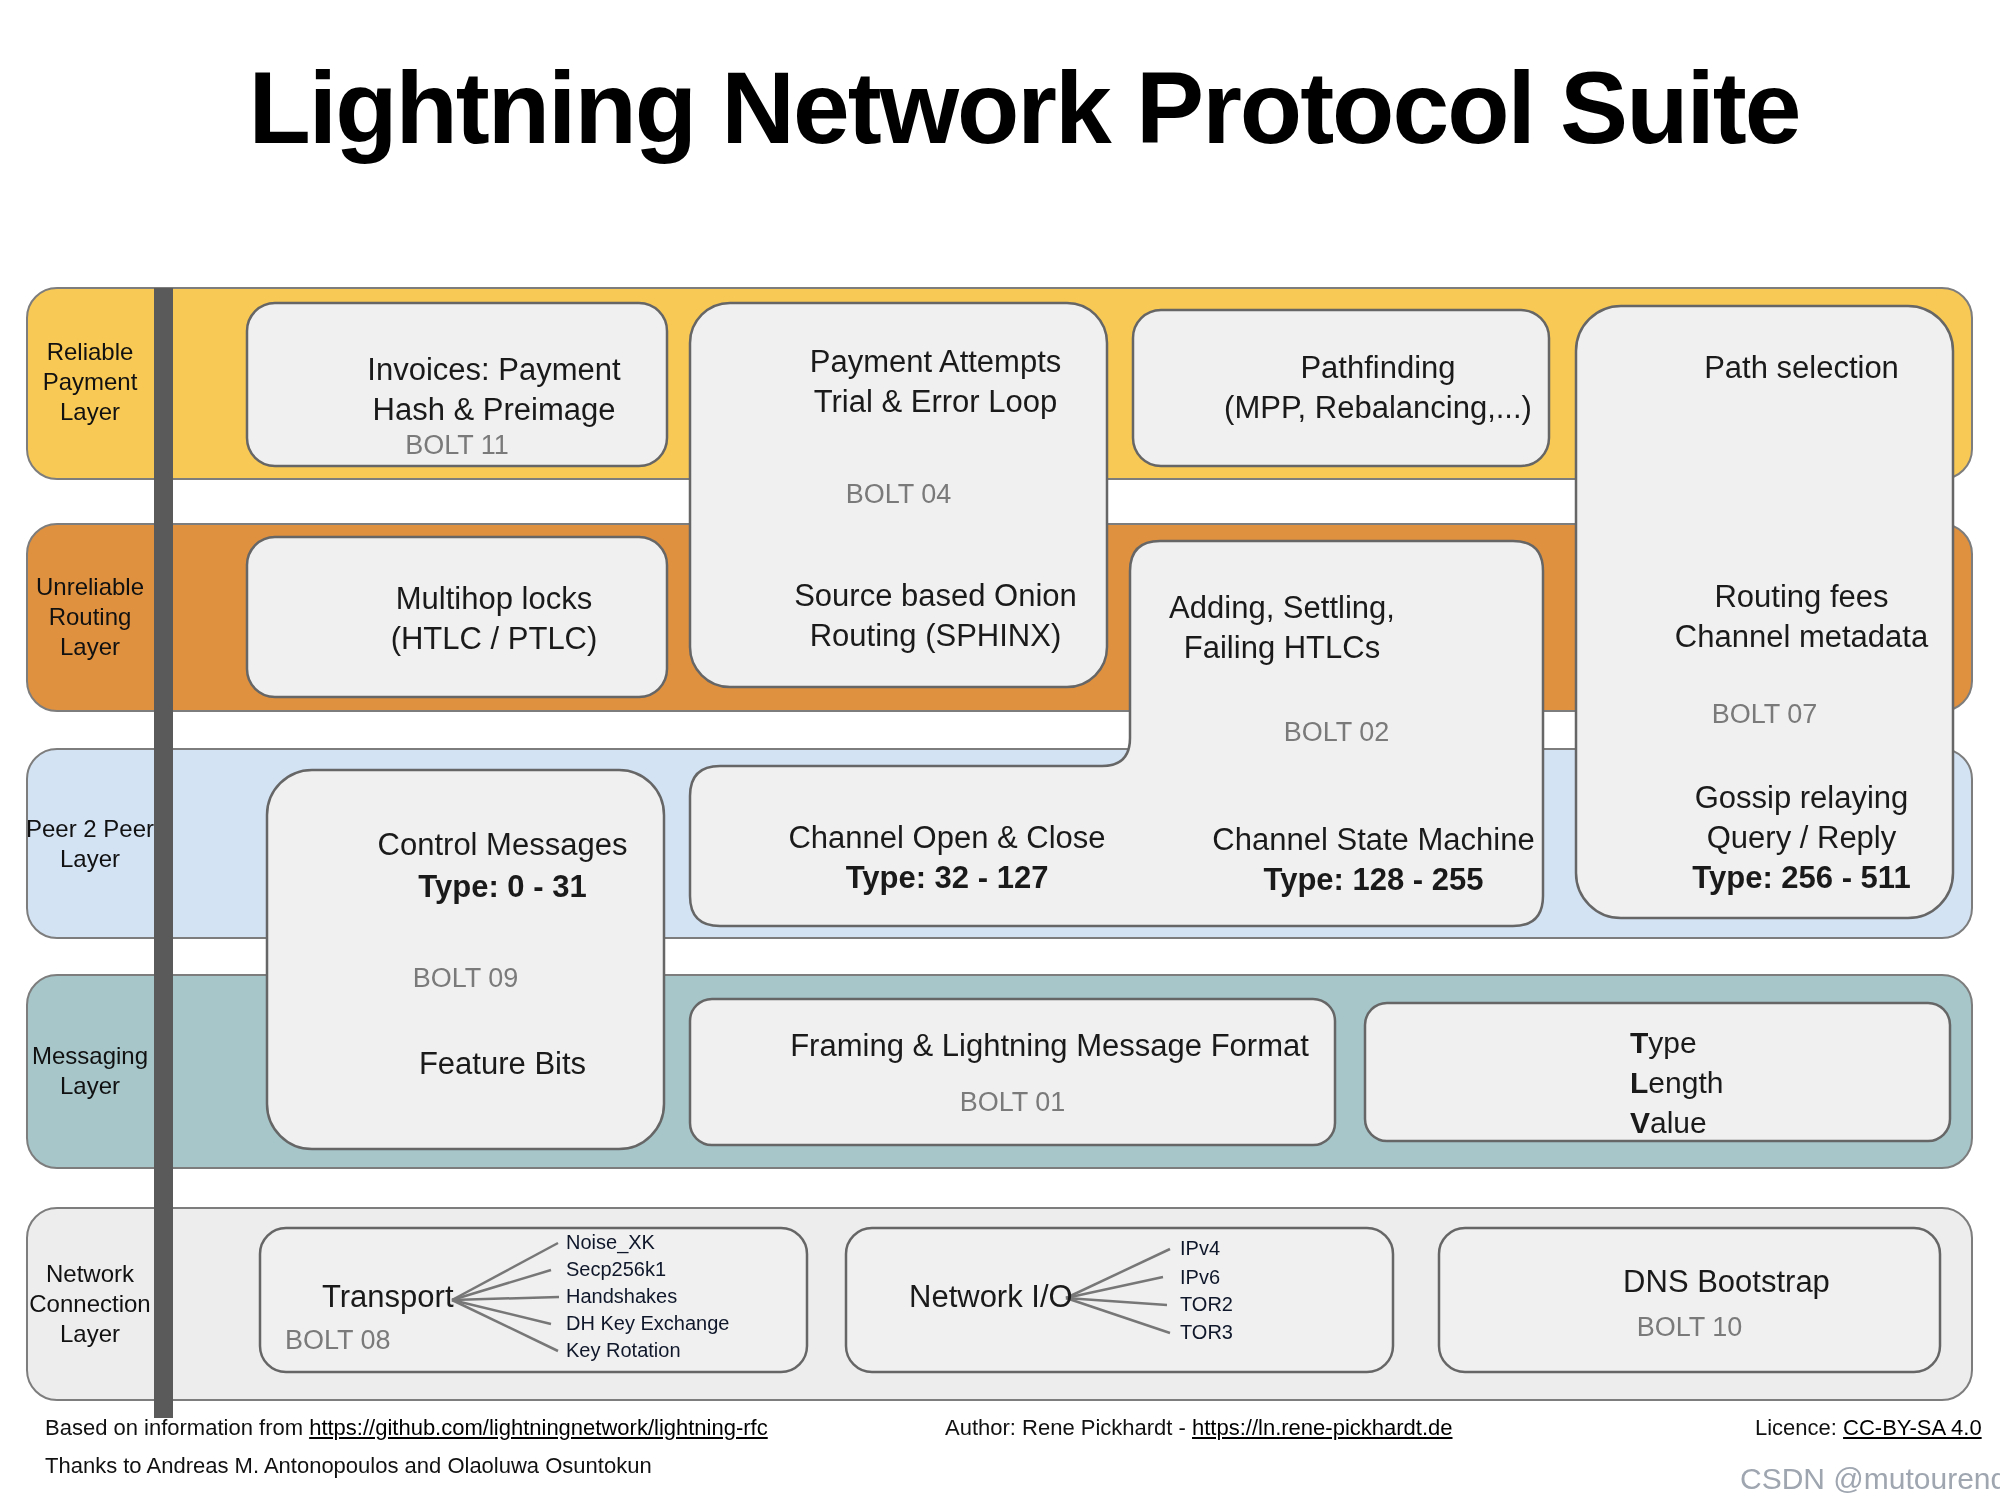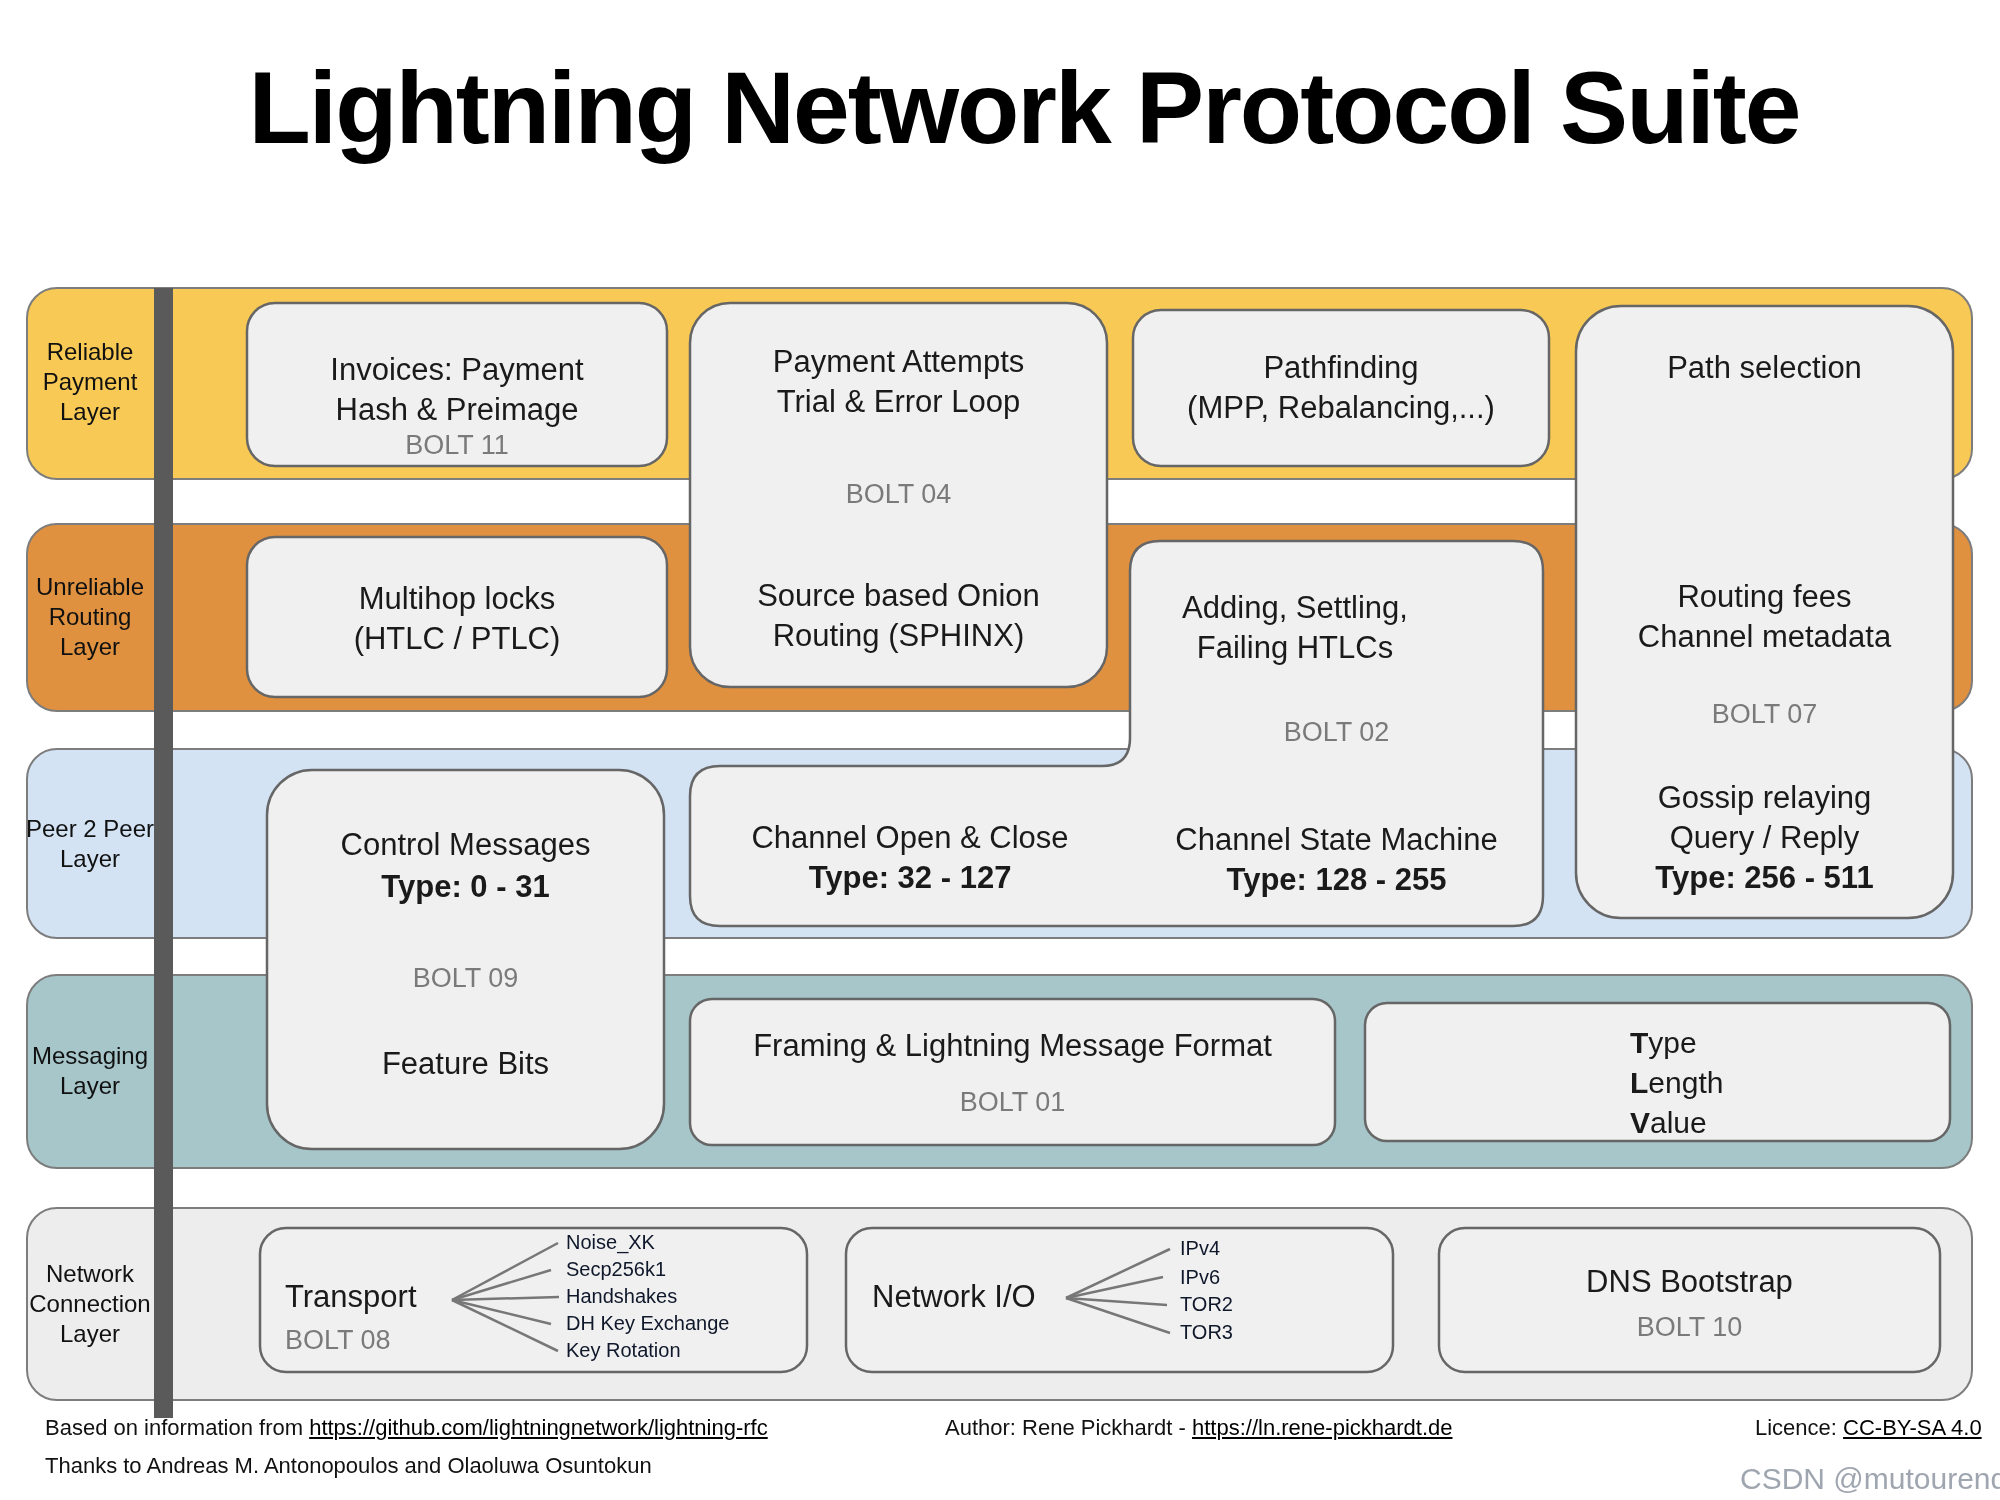--- a/index.html
+++ b/index.html
@@ -11,21 +11,21 @@
   .abs{position:absolute;}
   .title{
     left:0;top:50px;width:2000px;text-align:center;
     font-size:102px;font-weight:bold;letter-spacing:-2px;color:#000;padding-left:24px;
   }
   .layer-label{
     left:20px;width:140px;text-align:center;
     font-size:24px;line-height:30px;white-space:pre-line;color:#111;
   }
   .bt{  
-    font-size:31px;line-height:40px;text-align:center;white-space:pre-line;color:#1a1a1a;
+    font-size:31px;line-height:40px;text-align:center;white-space:pre-line;color:#1a1a1a;margin-left:37px;
   }
   .bolt{
     font-size:27px;line-height:32px;text-align:center;color:#7a7a7a;
   }
   .btype{font-weight:bold;}
   .small{font-size:20px;line-height:26px;text-align:right;white-space:nowrap;color:#0f172a;}
   .tlv{font-size:30px;line-height:40px;text-align:left;color:#1a1a1a;}
   .tlv b{font-weight:bold;}
   .foot{font-size:22px;line-height:28px;color:#111;white-space:nowrap;}
   .foot a{color:#000000;text-decoration:underline;}
@@ -121,21 +121,21 @@
   <div class="abs bt" style="left:1576px;top:577px;width:377px">Routing fees
 Channel metadata</div>
   <div class="abs bolt" style="left:1576px;top:698px;width:377px">BOLT 07</div>
   <div class="abs bt" style="left:1576px;top:778px;width:377px">Gossip relaying
 Query / Reply</div>
   <div class="abs bt btype" style="left:1576px;top:858px;width:377px">Type: 256 - 511</div>
 
   <div class="abs bt" style="left:247px;top:579px;width:420px">Multihop locks
 (HTLC / PTLC)</div>
 
-  <div class="abs bt" style="left:1130px;top:588px;width:330px">Adding, Settling,
+  <div class="abs bt" style="left:1080px;top:588px;width:330px">Adding, Settling,
 Failing HTLCs</div>
   <div class="abs bolt" style="left:1130px;top:716px;width:413px">BOLT 02</div>
   <div class="abs bt" style="left:1130px;top:820px;width:413px">Channel State Machine</div>
   <div class="abs bt btype" style="left:1130px;top:860px;width:413px">Type: 128 - 255</div>
 
   <div class="abs bt" style="left:267px;top:825px;width:397px">Control Messages</div>
   <div class="abs bt btype" style="left:267px;top:867px;width:397px">Type: 0 - 31</div>
   <div class="abs bolt" style="left:267px;top:962px;width:397px">BOLT 09</div>
   <div class="abs bt" style="left:267px;top:1044px;width:397px">Feature Bits</div>
 

